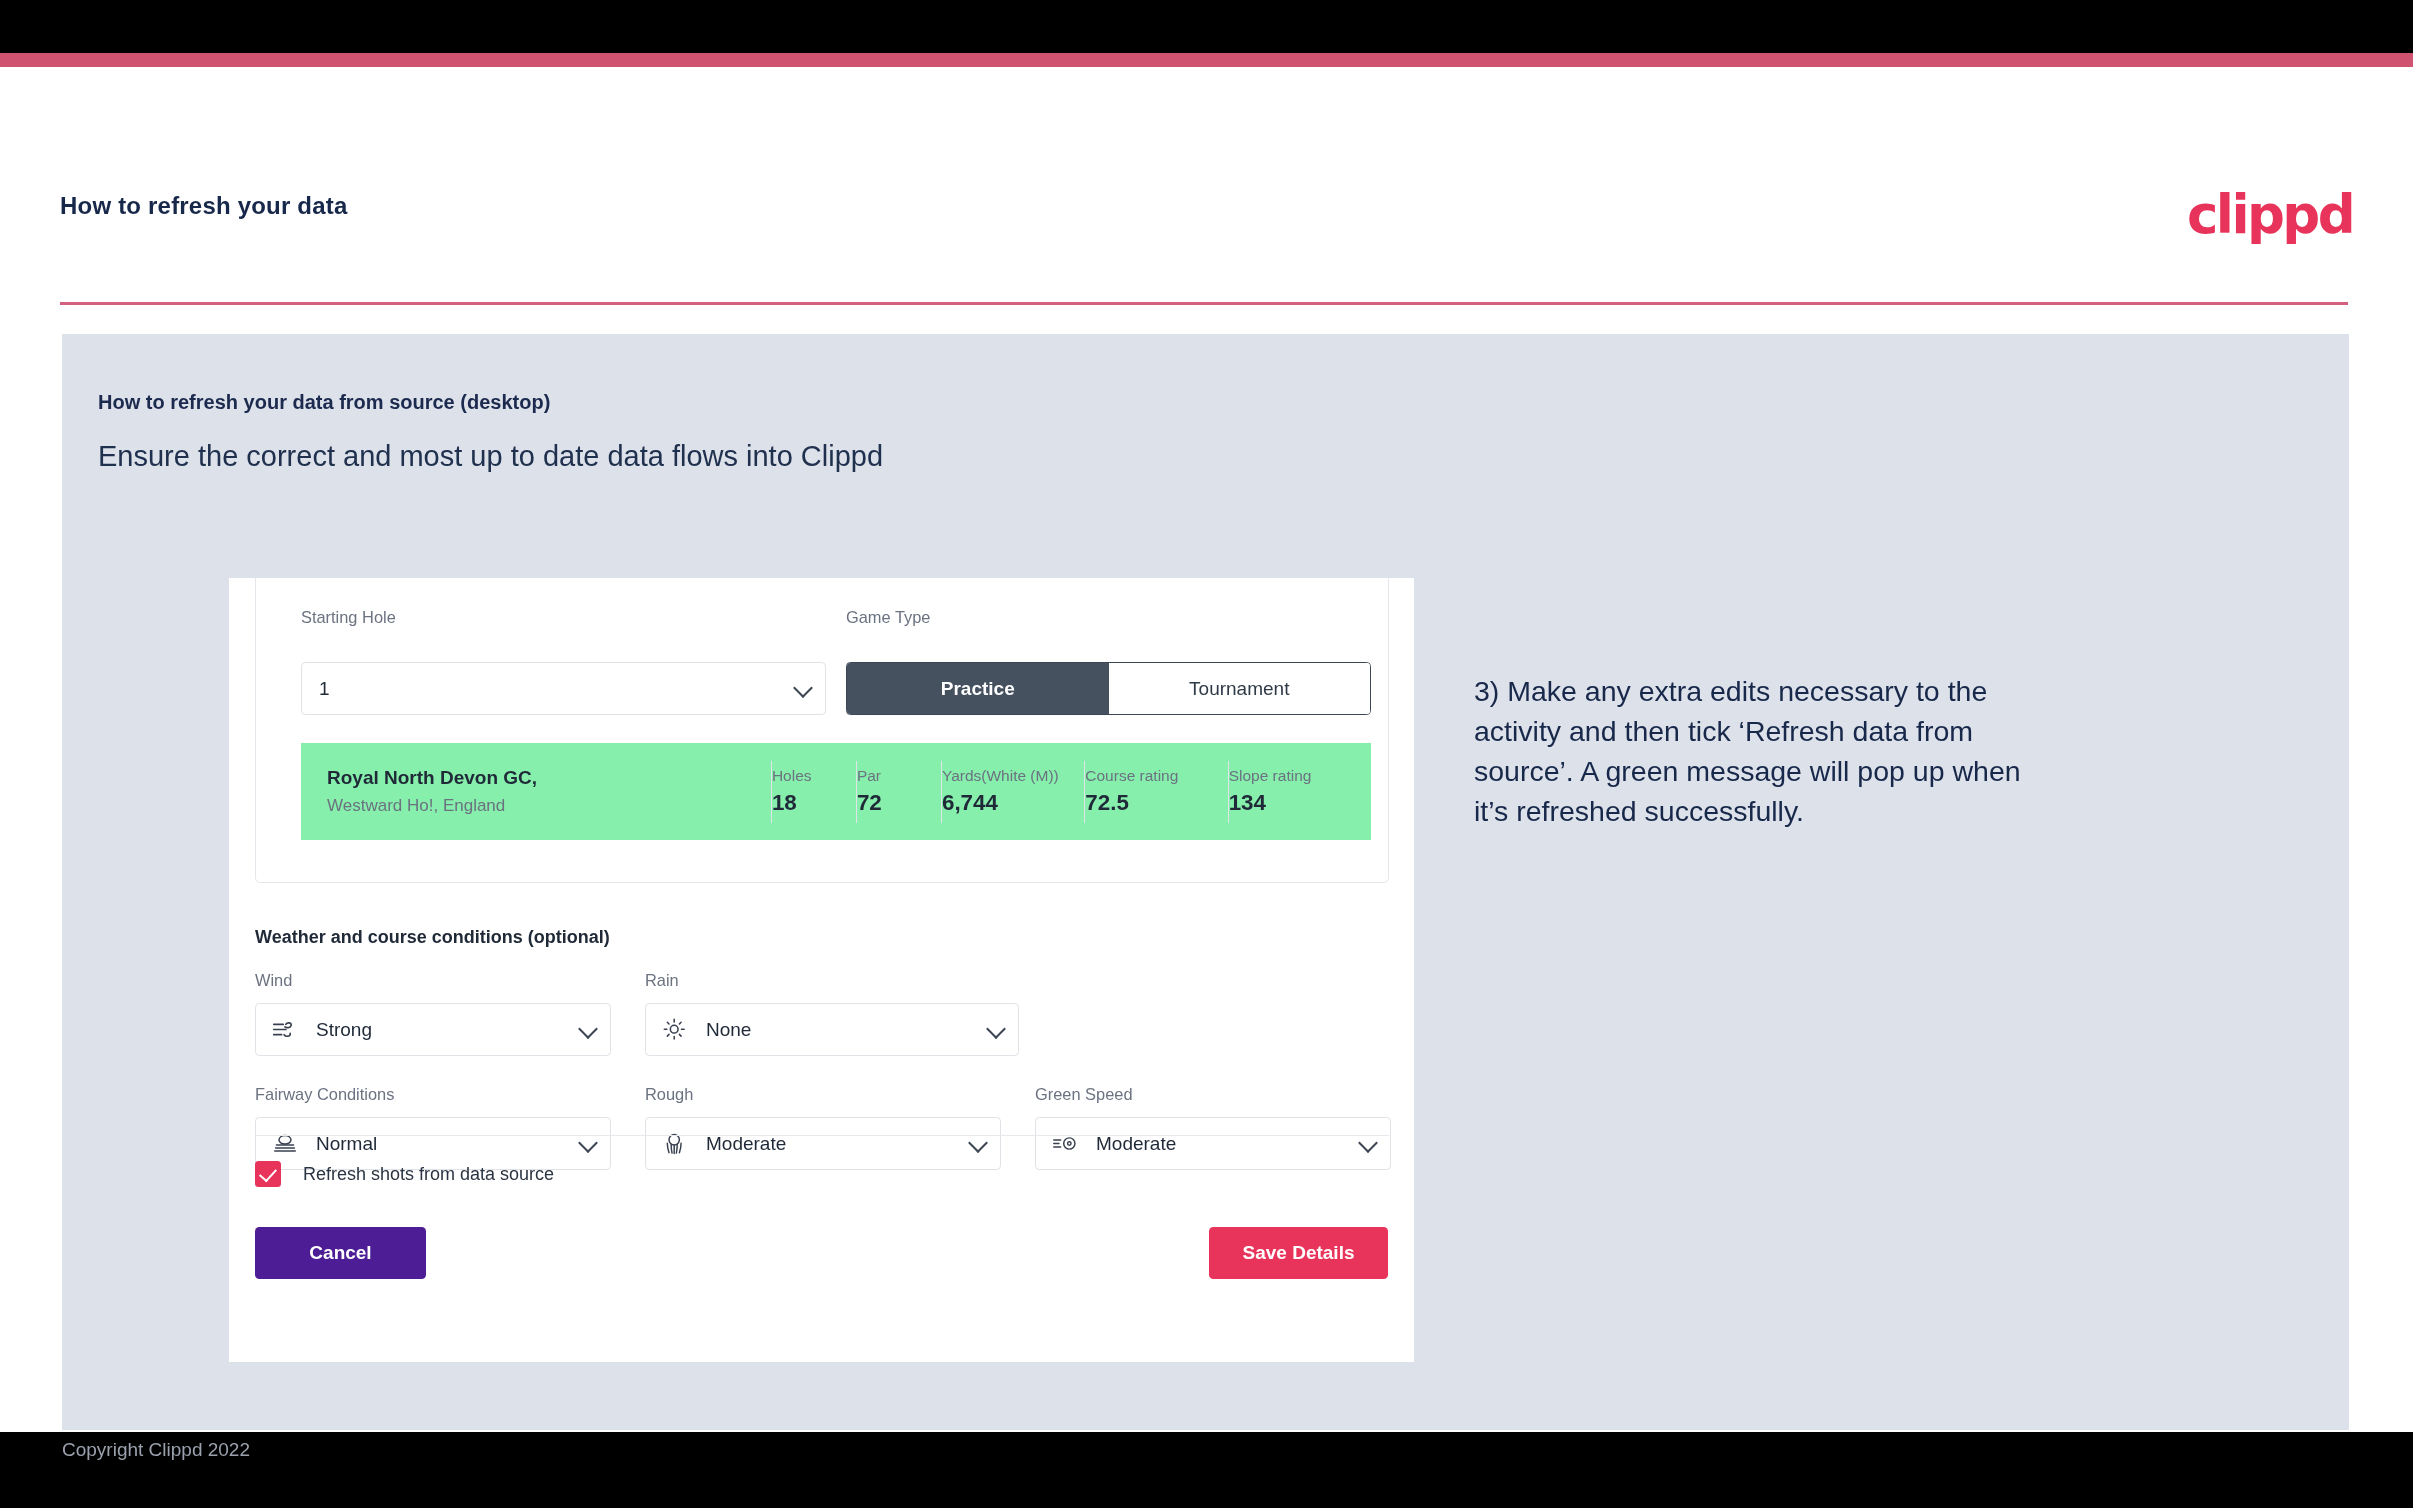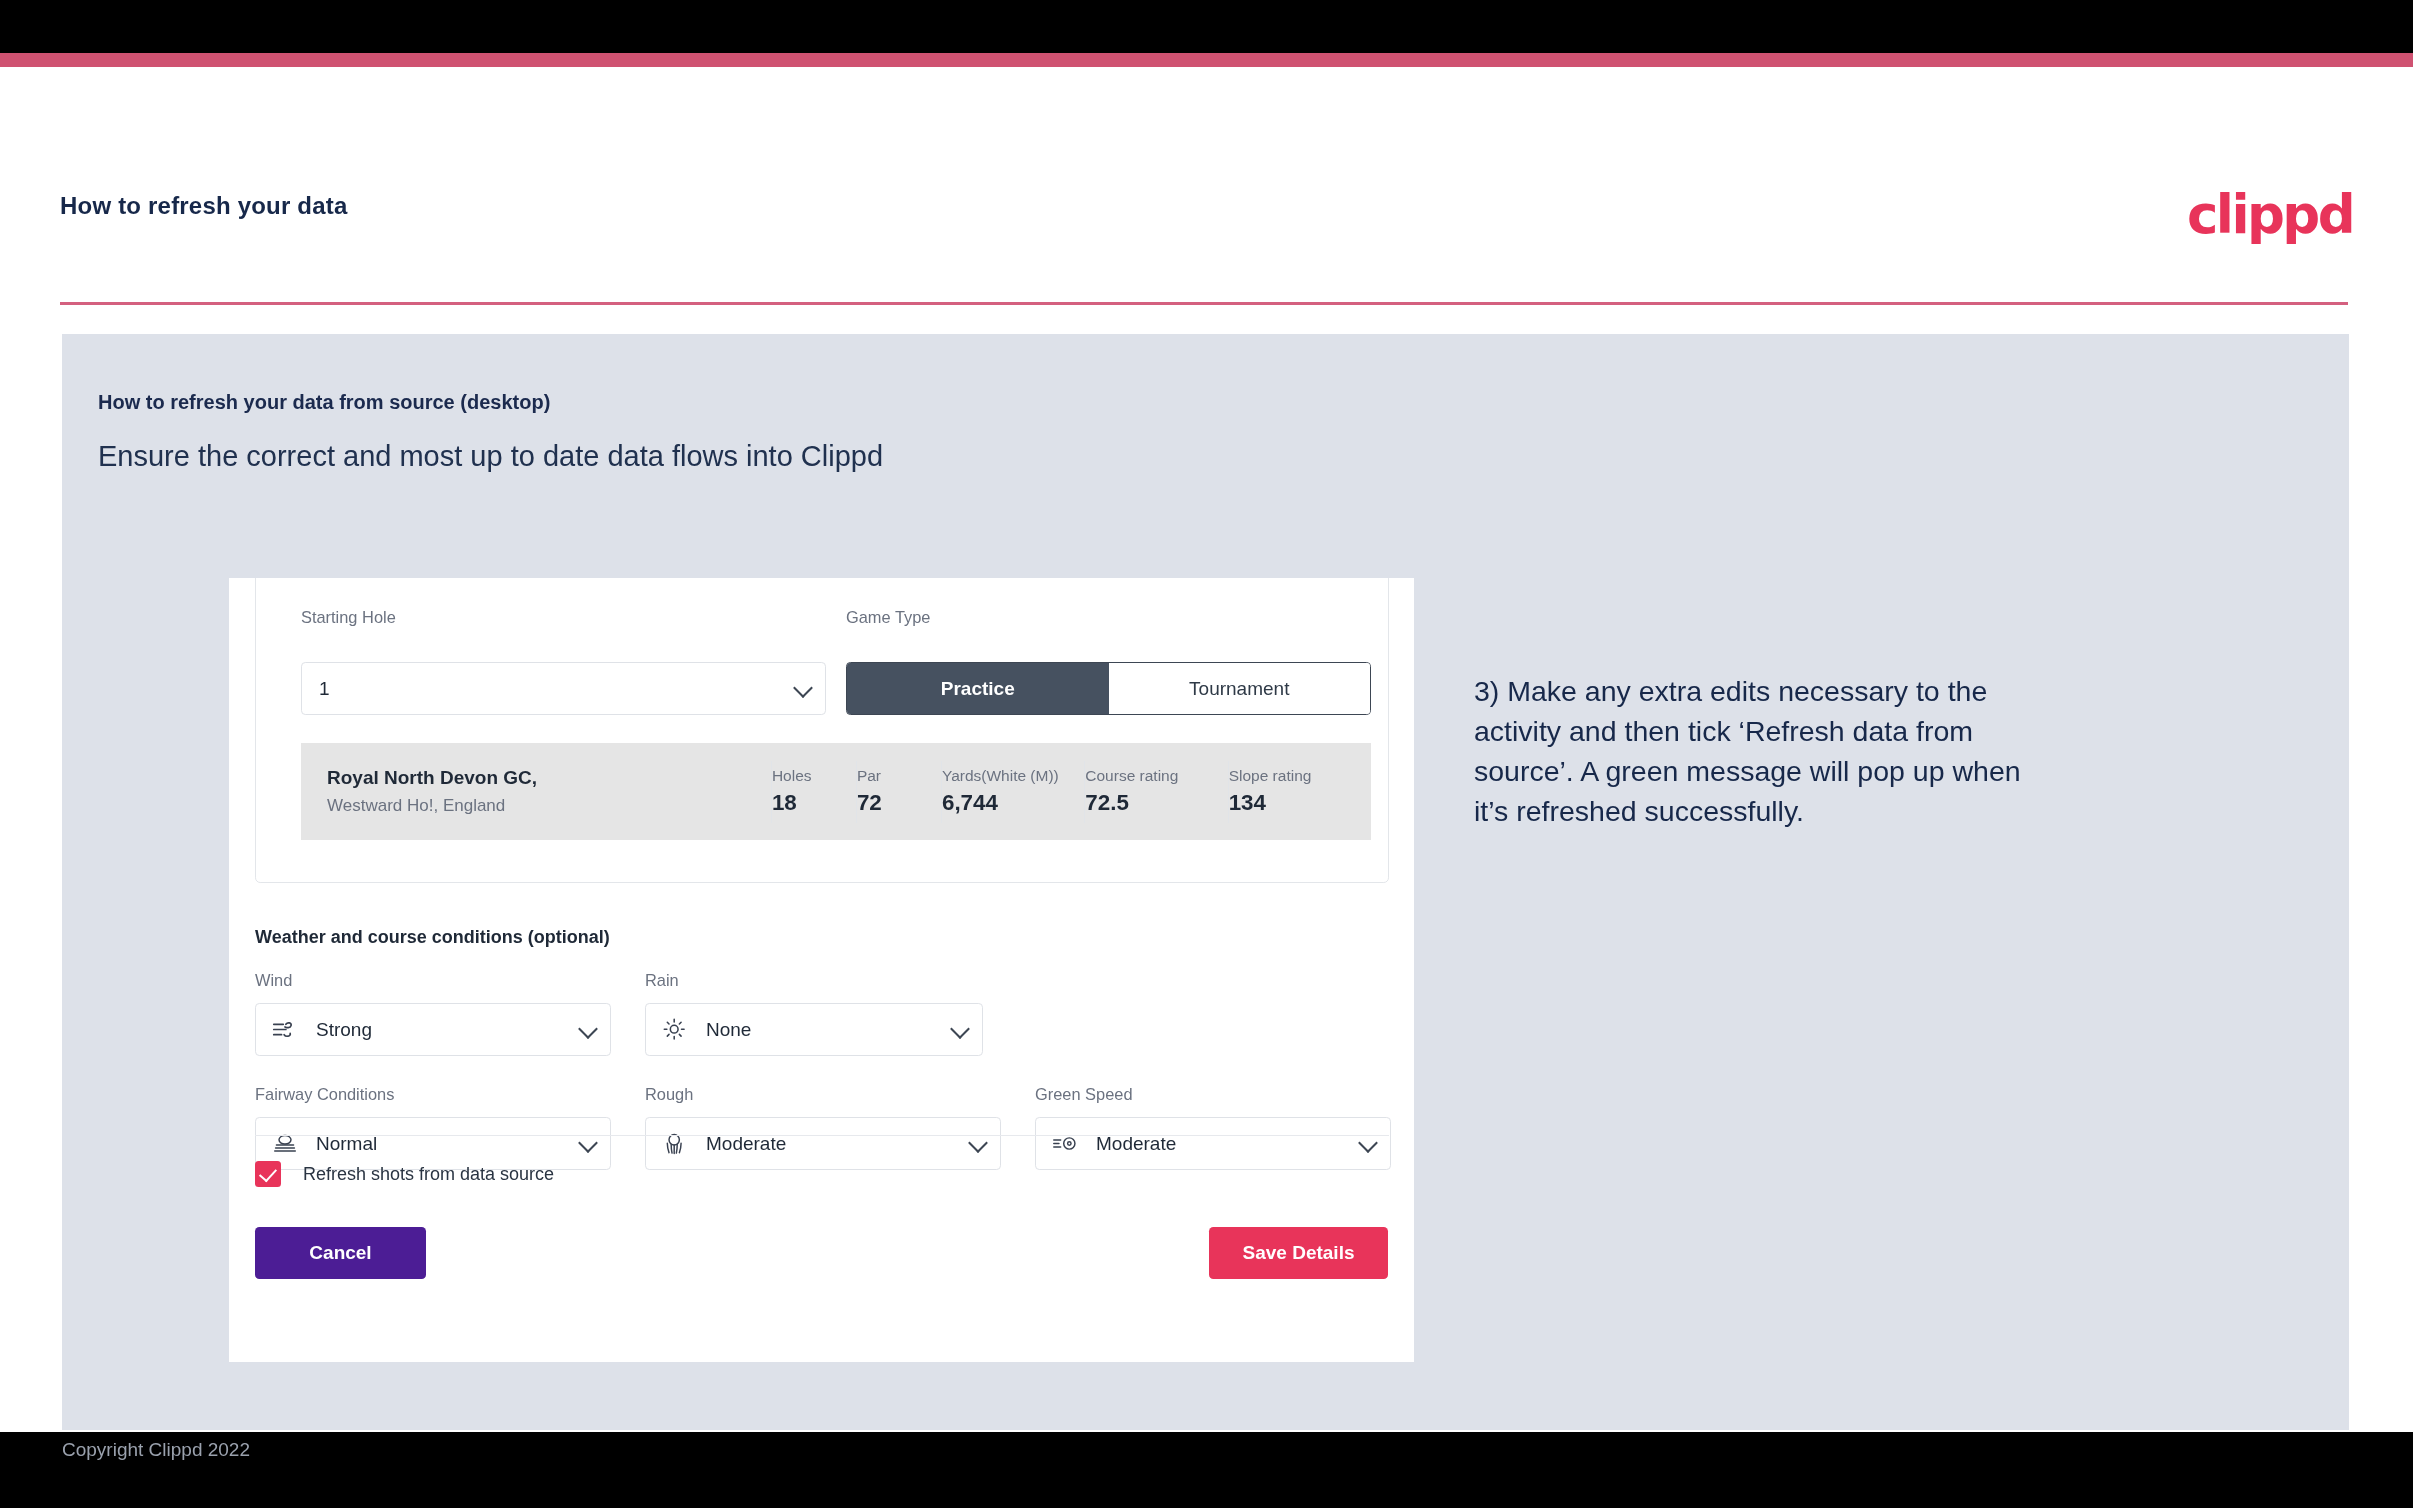--- a/index.html
+++ b/index.html
@@ -127,21 +127,21 @@
     flex: 1; display: flex; align-items: center; justify-content: center;
     font-size: 19px;
   }
   .seg.active { background: #465160; color: #fff; font-weight: bold; }
   .seg.idle   { background: #fff;    color: #2f3a47; }
 
   
   .course {
     position: absolute; left: 45px; top: 190px;
     width: 1070px; height: 97px;
-    background: #e5e5e5;
+    background: #86efac;
     display: flex; align-items: center;
   }
   .course-name {
     margin-left: 26px; width: 449px;
   }
   .course-name .cn1 { font-size: 19px; font-weight: bold; color: #1f2937; }
   .course-name .cn2 { font-size: 17px; color: #6b7280; margin-top: 7px; }
   .stat {
     width: 86px; text-align: left; 
     border-left: 0.9px solid #e1e4e8; height: 62px;
@@ -270,21 +270,21 @@
             <path d="M16 5c2-3 7-2 6 1.5S17 9 15 8"></path>
             <path d="M14 17c2 3 8 2 7-1.5"></path>
           </g>
         </svg>
       </span>
       <span class="sv">Strong</span>
       <span class="chev"></span>
     </div>
 
     <div class="fld-label" style="left:416px; top:393px;">Rain</div>
-    <div class="select-box" style="left:416px; top:425px; width:338px; height:53px;">
+    <div class="select-box" style="left:416px; top:425px; width:374px; height:53px;">
       <span class="cond-icon">
         <svg width="22.4" height="22.4" viewBox="0 0 26 26">
           <g fill="none" stroke="#394150" stroke-width="1.8" stroke-linecap="round">
             <circle cx="13" cy="13" r="4.5"></circle>
             <path d="M13 1.5v3M13 21.5v3M1.5 13h3M21.5 13h3M5 5l2 2M19 19l2 2M21 5l-2 2M7 19l-2 2"></path>
           </g>
         </svg>
       </span>
       <span class="sv">None</span>
       <span class="chev"></span>

